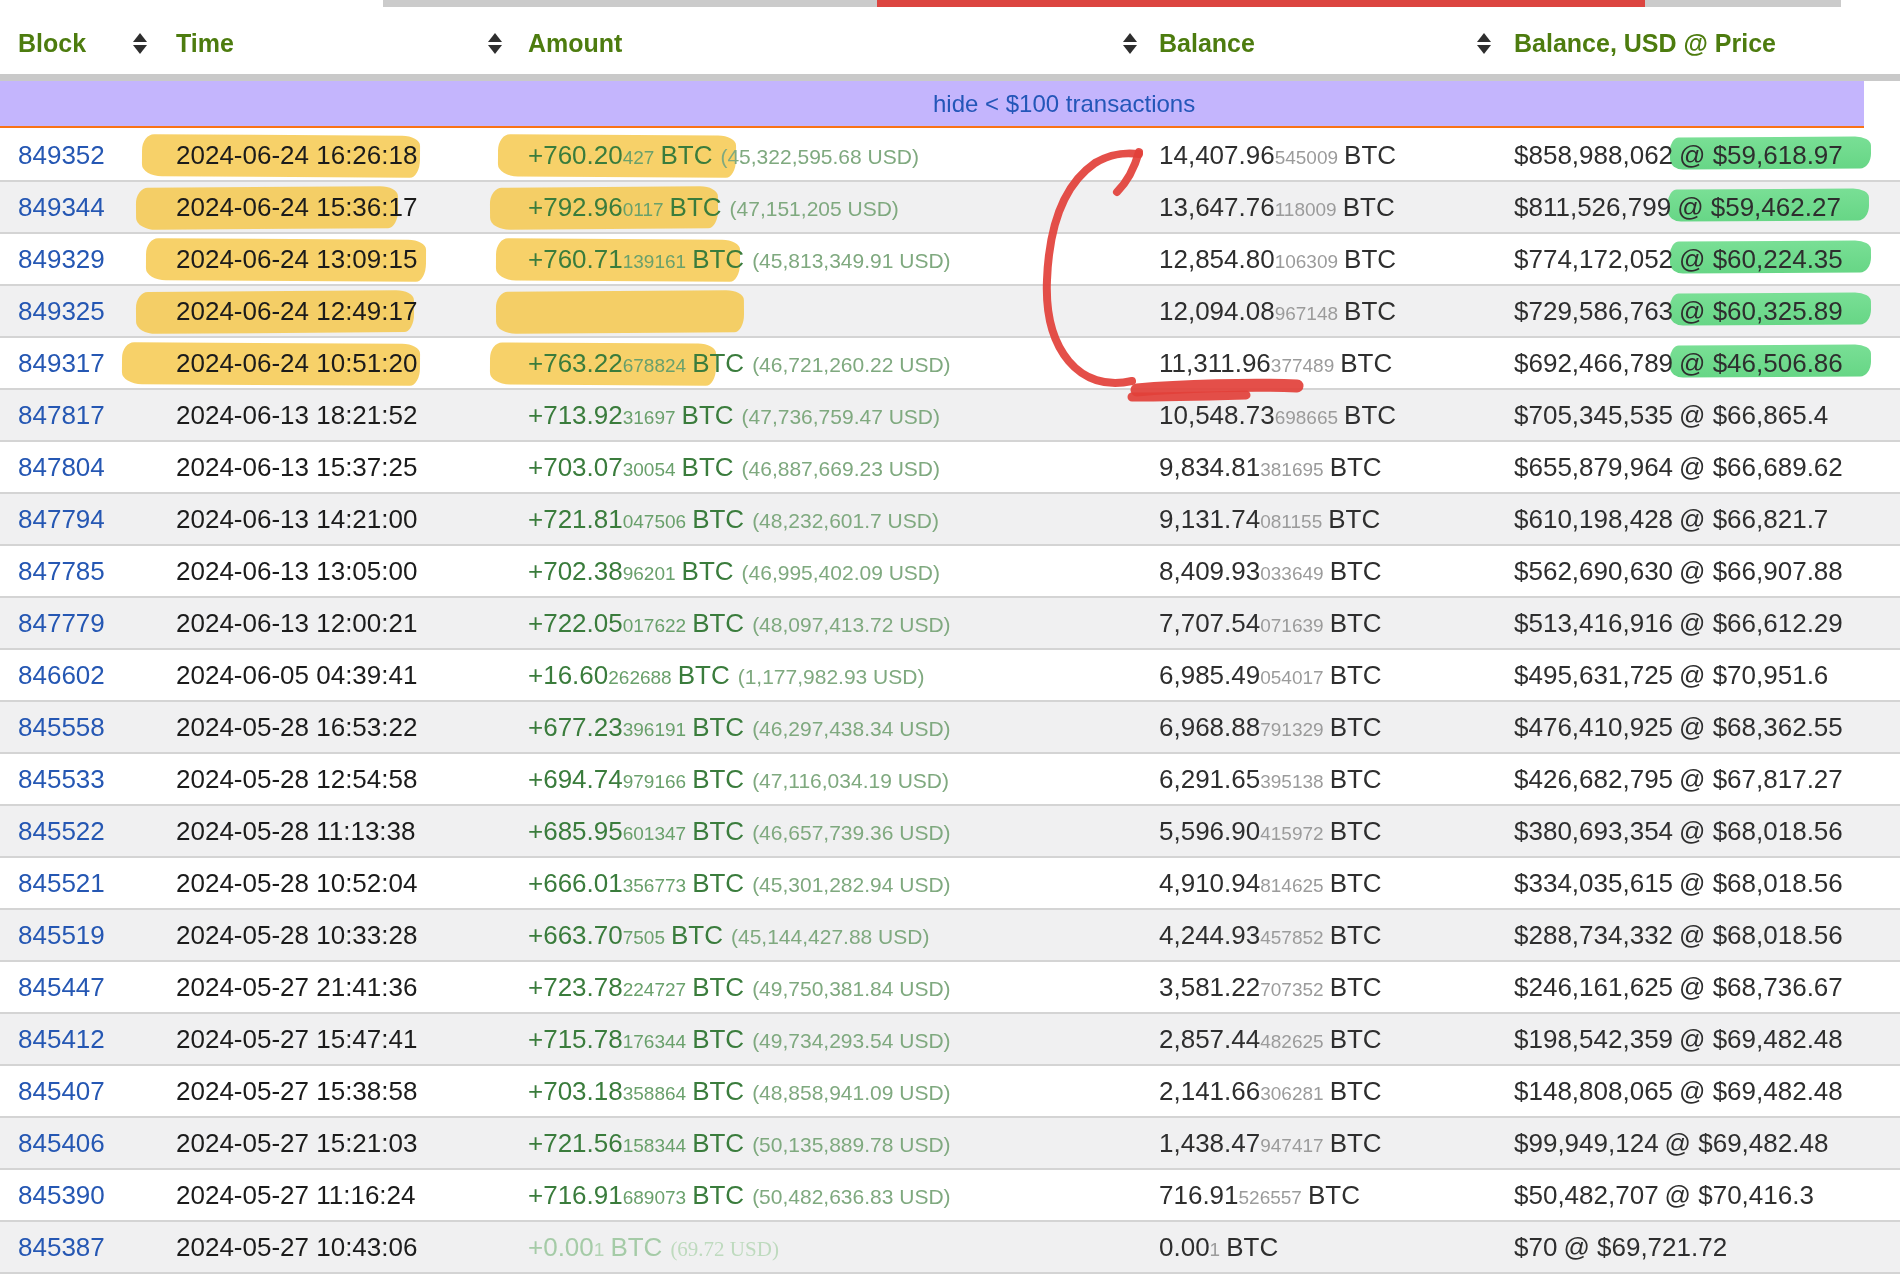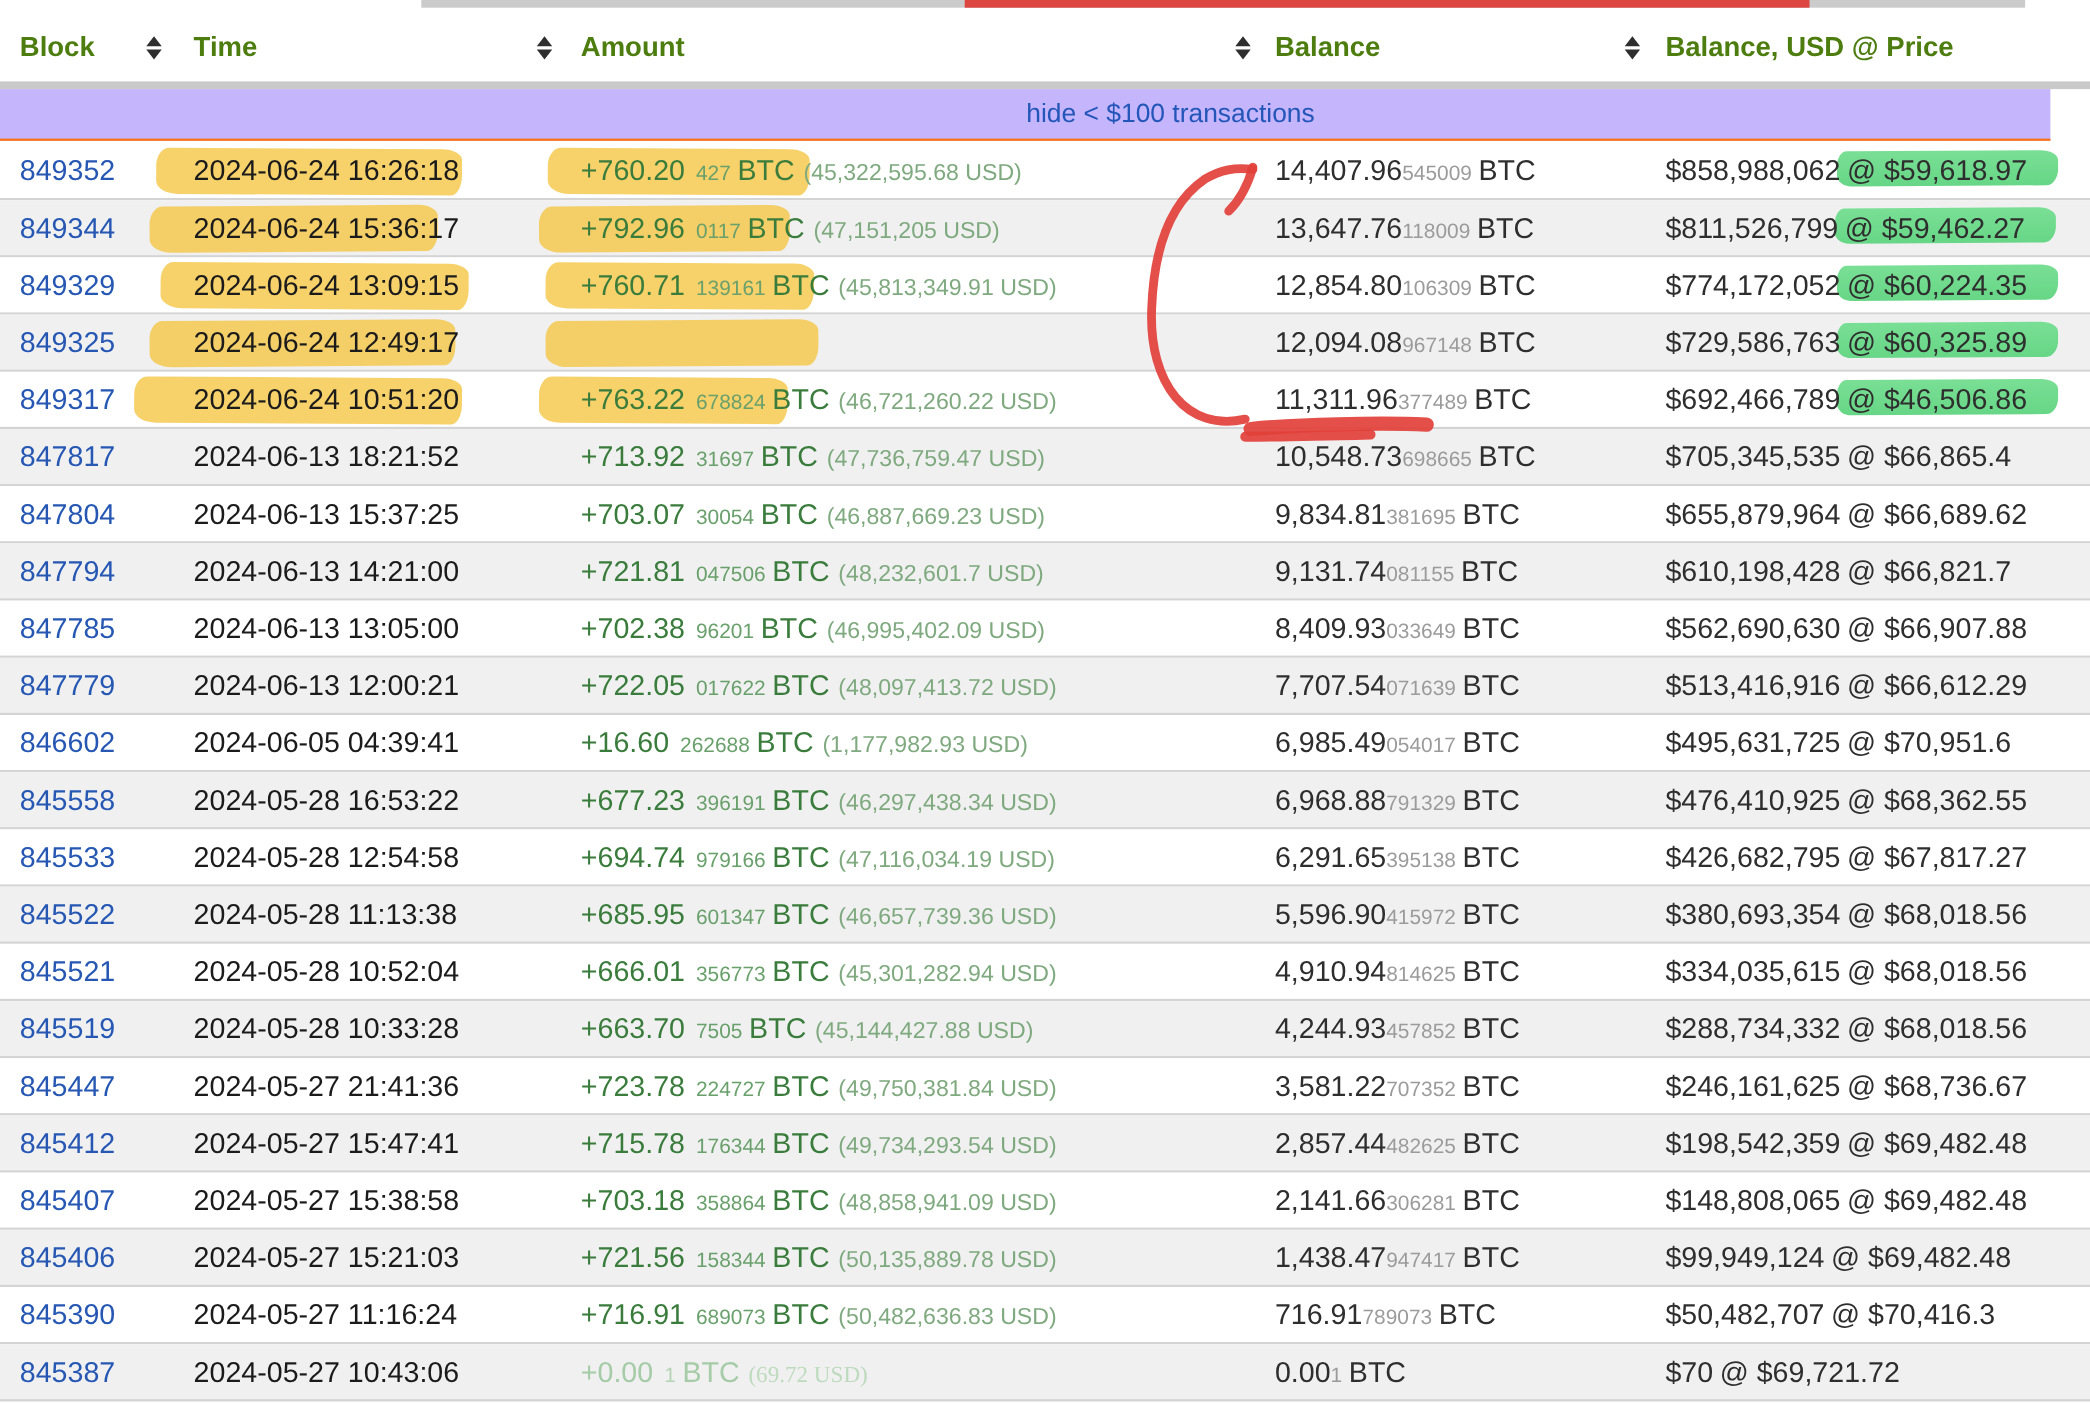--- a/index.html
+++ b/index.html
@@ -21,21 +21,21 @@
   .hide-link{position:absolute;left:933px;top:0;height:45px;line-height:45px;font-size:24px;color:#2356b8;cursor:pointer;white-space:nowrap;}
 
   
   #rows{position:absolute;left:0;top:130px;width:1576px;}
   .row{position:relative;width:1900px;height:52px;box-sizing:border-box;border-bottom:2px solid #d4d4d4;background:#fff;}
   .row.alt{background:#f0f0f1;}
   .cell{position:absolute;top:0;height:50px;line-height:50px;white-space:nowrap;z-index:1;}
   .c-block{left:18px;font-size:26px;color:#2557b3;cursor:pointer;}
   .c-time{left:176px;font-size:26px;color:#1b1b1b;}
   .c-amount{left:528px;color:#3a7c3c;font-size:26px;}
-  .c-amount .sm{font-size:19px;color:#69a06b;margin-left:10px;}
+  .c-amount .sm{font-size:19px;color:#69a06b;}
   .c-amount .unit{margin:0 8px 0 6px;}
   .c-amount .usd{font-size:21px;color:#7fa97f;}
   .c-amount.faded{color:#a5cba7;}
   .c-amount.faded .sm{color:#b4d4b5;}
   .c-amount.faded .usd{color:#bedabe;font-family:Liberation Serif, serif;}
   .c-balance{left:1159px;font-size:26px;color:#2e2e2e;}
   .c-balance .sm{font-size:19px;color:#9b9b9b;}
   .c-balance .unit{margin-left:6px;}
   .c-usd{left:1514px;font-size:26px;color:#2e2e2e;z-index:1;}
   .c-usd .price{margin-left:6px;position:relative;}
@@ -236,21 +236,21 @@
     <span class="cell c-block">845406</span>
     <span class="cell c-time">2024-05-27 15:21:03</span>
     <span class="cell c-amount"><span>+721.56</span><span class="sm">158344</span><span class="unit">BTC</span><span class="usd">(50,135,889.78 USD)</span></span>
     <span class="cell c-balance"><span>1,438.47</span><span class="sm">947417</span><span class="unit">BTC</span></span>
     <span class="cell c-usd"><span>$99,949,124</span><span class="price">@ $69,482.48</span></span>
   </div>
       <div class="row">
     <span class="cell c-block">845390</span>
     <span class="cell c-time">2024-05-27 11:16:24</span>
     <span class="cell c-amount"><span>+716.91</span><span class="sm">689073</span><span class="unit">BTC</span><span class="usd">(50,482,636.83 USD)</span></span>
-    <span class="cell c-balance"><span>716.91</span><span class="sm">789073</span><span class="unit">BTC</span></span>
+    <span class="cell c-balance"><span>716.91</span><span class="sm">526557</span><span class="unit">BTC</span></span>
     <span class="cell c-usd"><span>$50,482,707</span><span class="price">@ $70,416.3</span></span>
   </div>
       <div class="row alt">
     <span class="cell c-block">845387</span>
     <span class="cell c-time">2024-05-27 10:43:06</span>
     <span class="cell c-amount faded"><span>+0.00</span><span class="sm">1</span><span class="unit">BTC</span><span class="usd">(69.72 USD)</span></span>
     <span class="cell c-balance"><span>0.00</span><span class="sm">1</span><span class="unit">BTC</span></span>
     <span class="cell c-usd"><span>$70</span><span class="price">@ $69,721.72</span></span>
   </div>
     </div>

